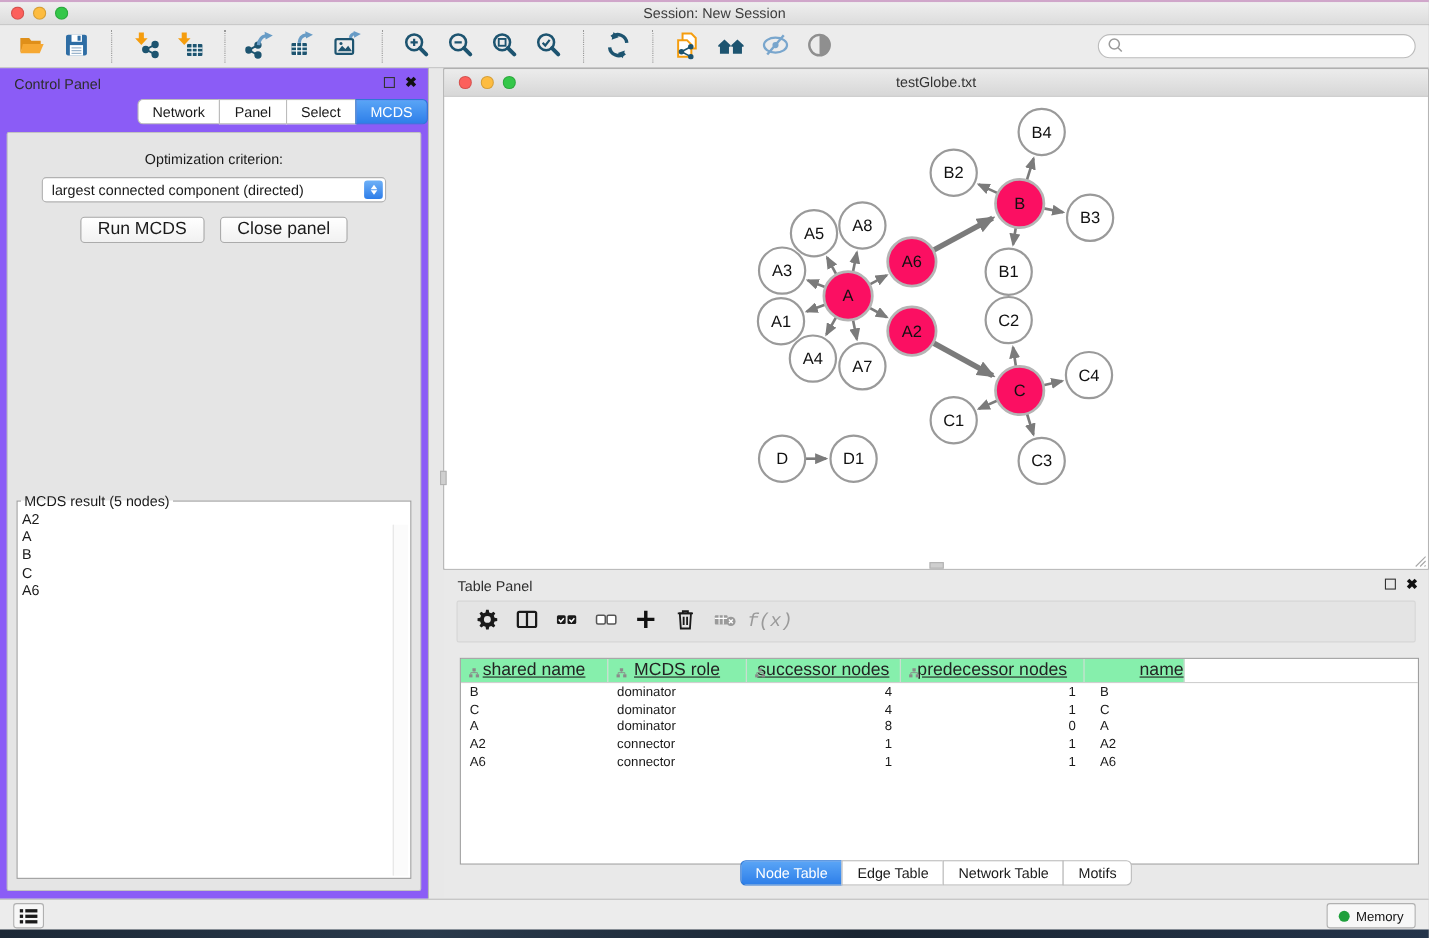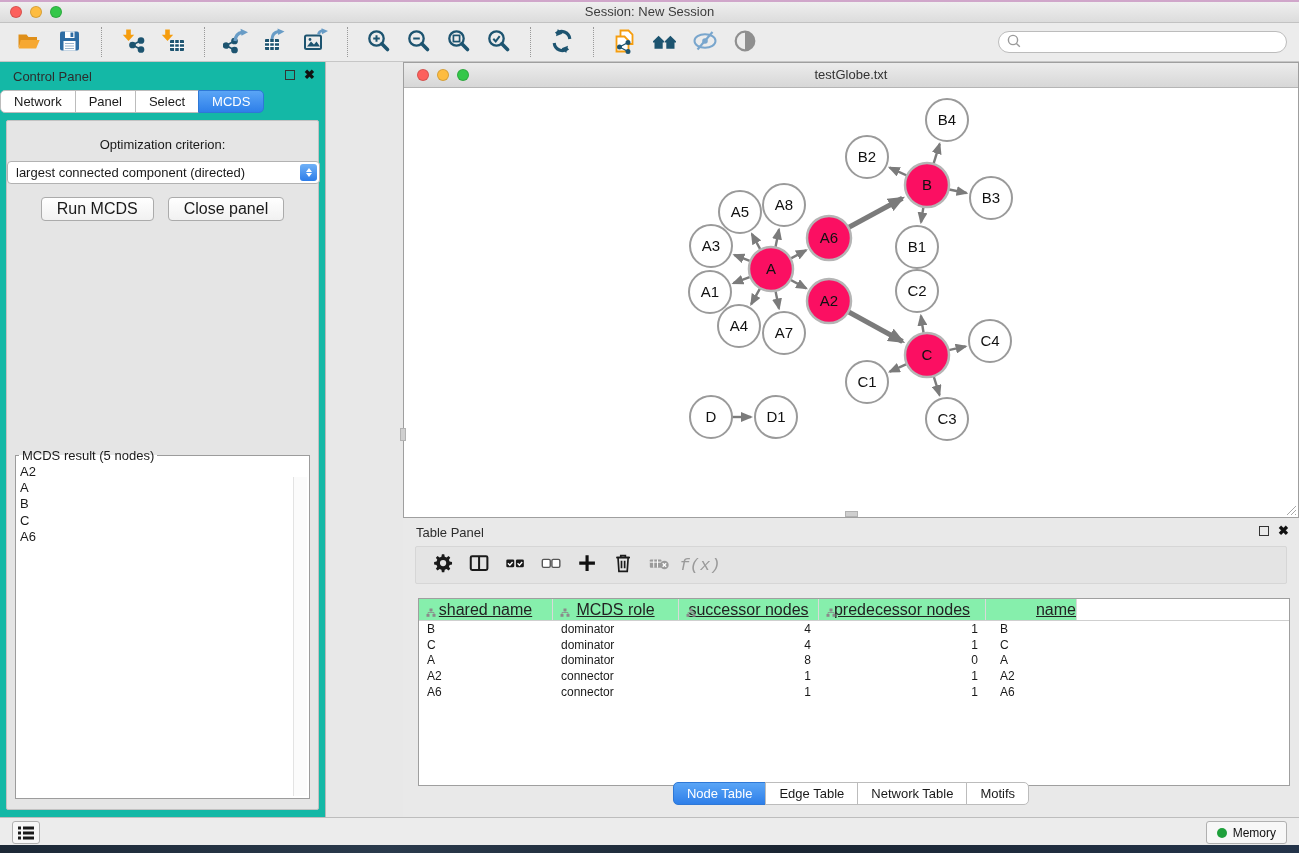--- a/index.html
+++ b/index.html
@@ -17,28 +17,28 @@
   
   .toolbar{position:absolute;left:0;top:23px;right:0;height:39px;background:#ececec;
            border-bottom:1px solid #c6c6c6;display:flex;align-items:center;padding-left:10px;box-sizing:border-box;}
   .tool-btn{width:30px;height:32px;margin:0 5px;display:flex;align-items:center;justify-content:center;flex:none;}
   .tool-sep{width:0;height:30px;margin:0 11px;border-left:1px dotted #999;flex:none;}
   .search-field{margin-left:auto;margin-right:12px;width:280px;height:20px;border:1px solid #bcbcbc;
                 border-radius:12px;background:#fff;display:flex;align-items:center;padding-left:7px;flex:none;}
   .search-field input{border:none;outline:none;flex:1;height:16px;font-size:12px;background:transparent;
                 font-family:"Liberation Sans",sans-serif;}
   
-  .control-panel{position:absolute;left:0;top:62px;width:326px;bottom:35px;background:#14b8a6;
+  .control-panel{position:absolute;left:0;top:62px;width:390px;bottom:35px;background:#8b5cf6;
                  border-right:1px solid #b9b9b9;box-sizing:border-box;}
   .panel-header{position:relative;height:28px;}
   .panel-title{position:absolute;left:13px;top:7px;font-size:13px;color:#2d2d2d;}
   .panel-header-icons{position:absolute;right:10px;top:6px;display:flex;gap:9px;align-items:center;}
   .float-icon{width:10px;height:10px;border:1.5px solid #333;box-sizing:border-box;background:transparent;}
   .close-icon{font-size:13px;font-weight:bold;color:#111;line-height:13px;}
-  .seg-tabs{display:flex;justify-content:flex-start;}
+  .seg-tabs{display:flex;justify-content:flex-end;}
   .seg{background:#fff;border:1px solid #bcbcbc;padding:3px 13px;font-size:13px;margin-left:-1px;color:#1a1a1a;}
   .seg:first-child{border-radius:5px 0 0 5px;margin-left:0;}
   .seg:last-child{border-radius:0 5px 5px 0;}
   .seg.active{background:linear-gradient(#5aa5f6,#2e7fe9);border-color:#2e78d6;color:#fff;}
   .cp-content{position:absolute;left:6px;right:6px;top:58px;bottom:8px;background:#e5e5e5;
               border:1px solid #c2c2c2;border-radius:2px;}
   .opt-label{text-align:center;margin-top:16px;font-size:13px;color:#1a1a1a;}
   .cp-select{margin:9px auto 0;width:313px;height:23px;background:#fff;border:1px solid #b2b2b2;border-radius:4px;
              display:flex;align-items:center;font-size:13px;padding-left:8px;position:relative;box-sizing:border-box;}
   .stepper{position:absolute;right:2px;top:2px;width:17px;height:17px;border-radius:3px;

